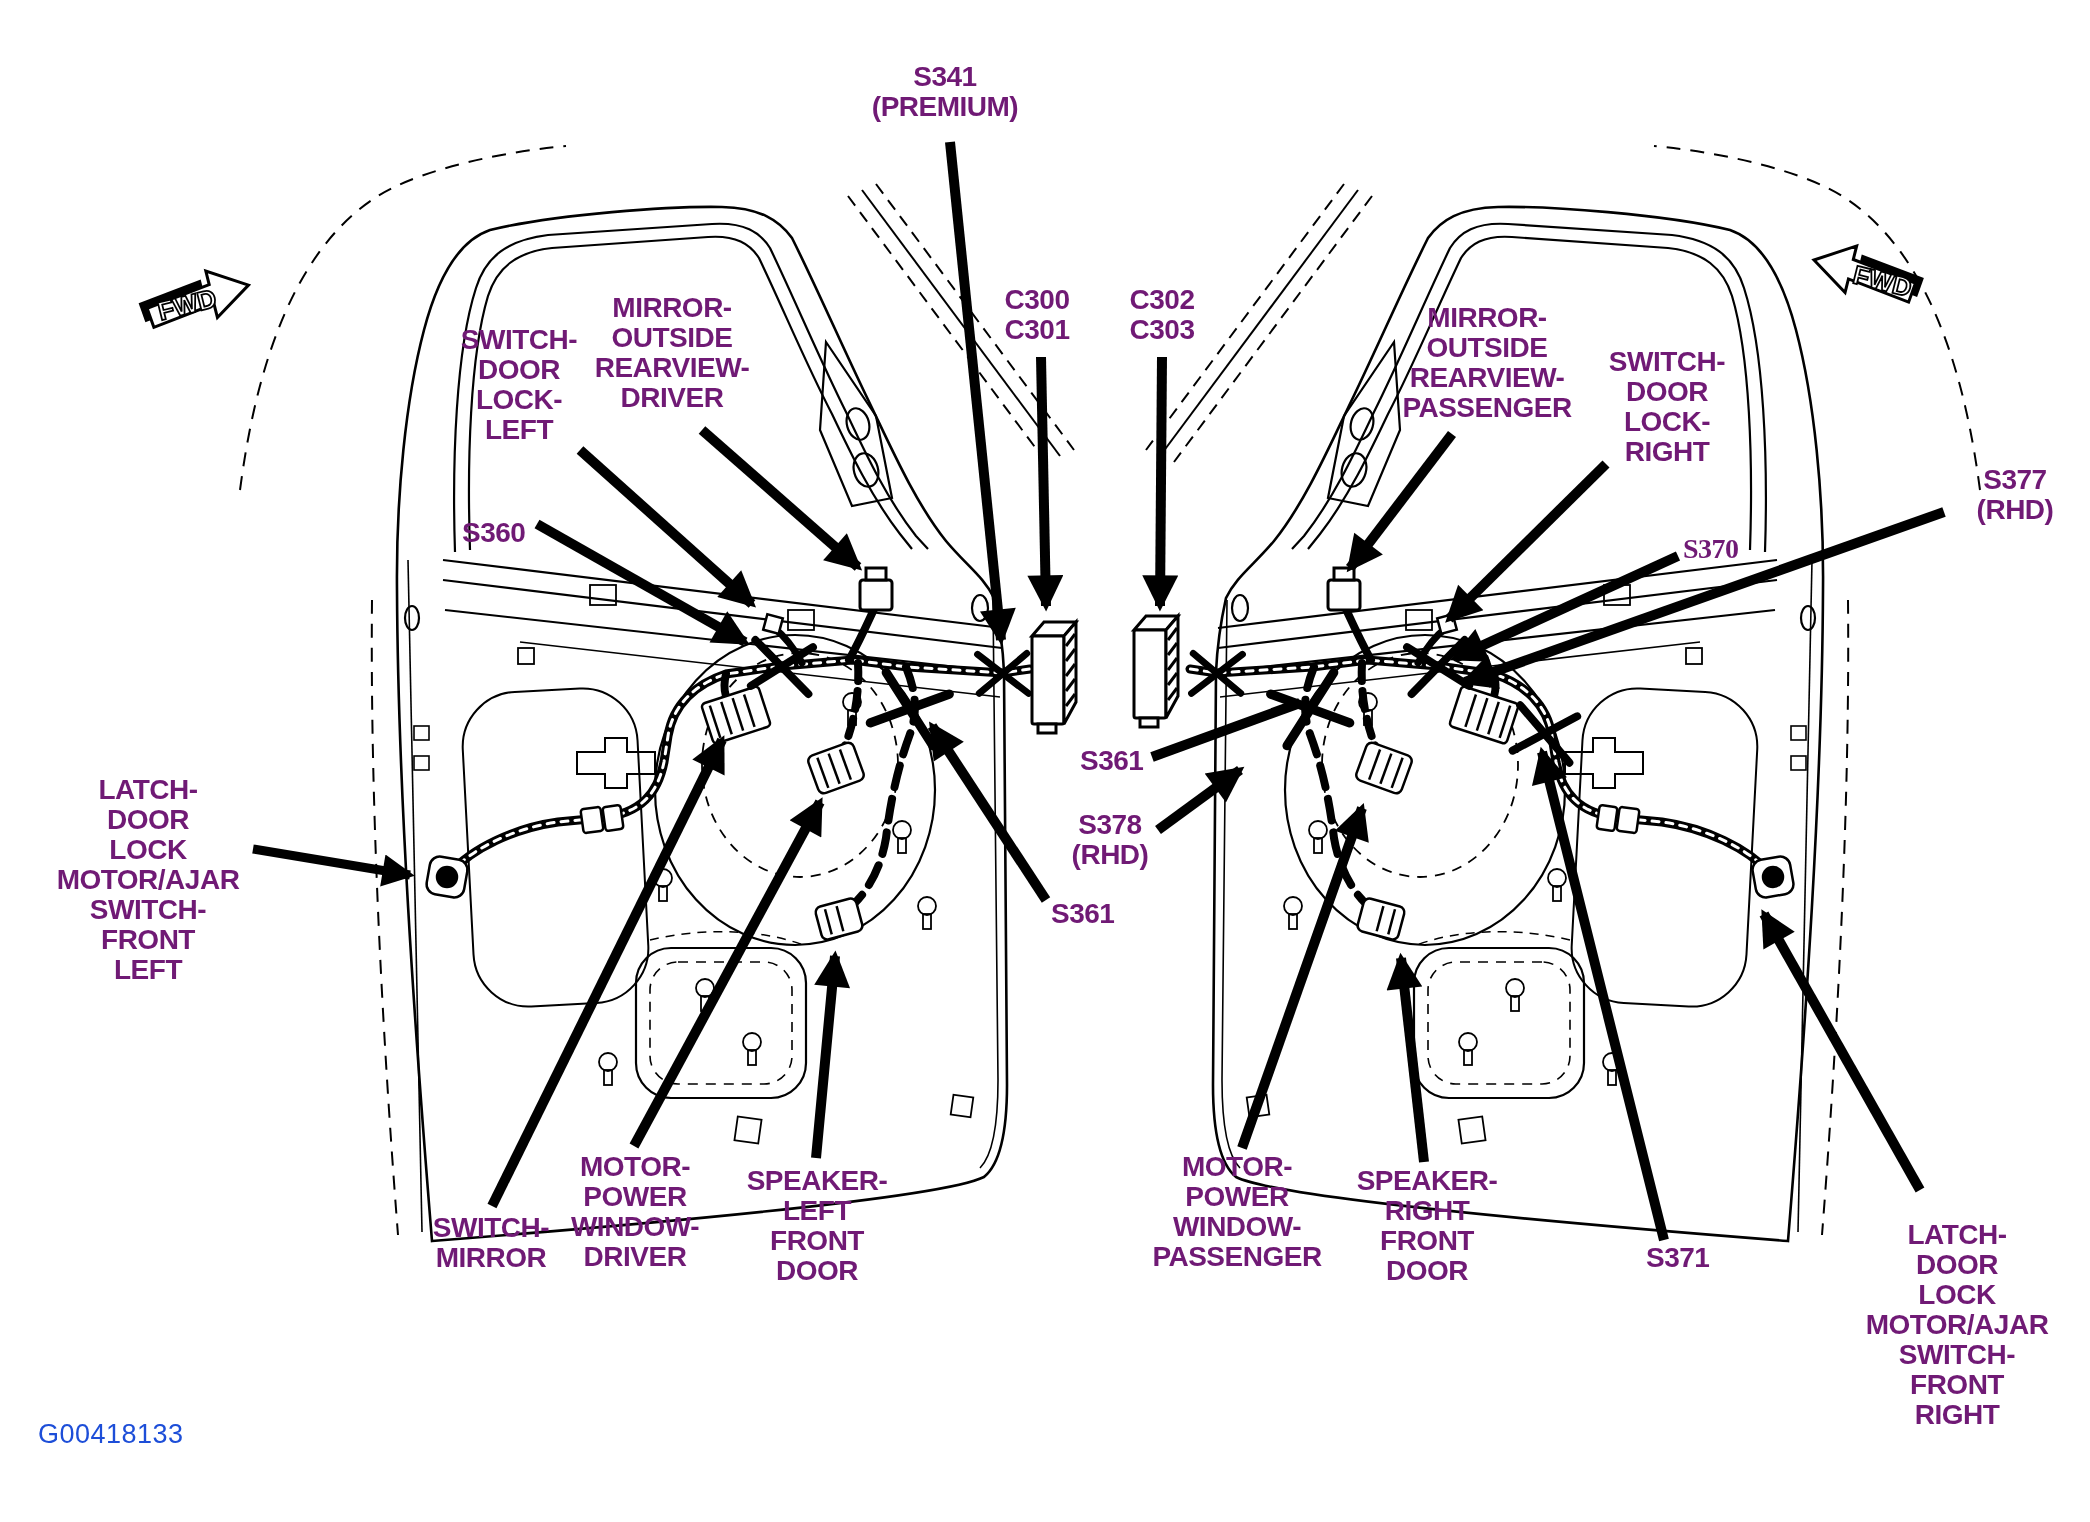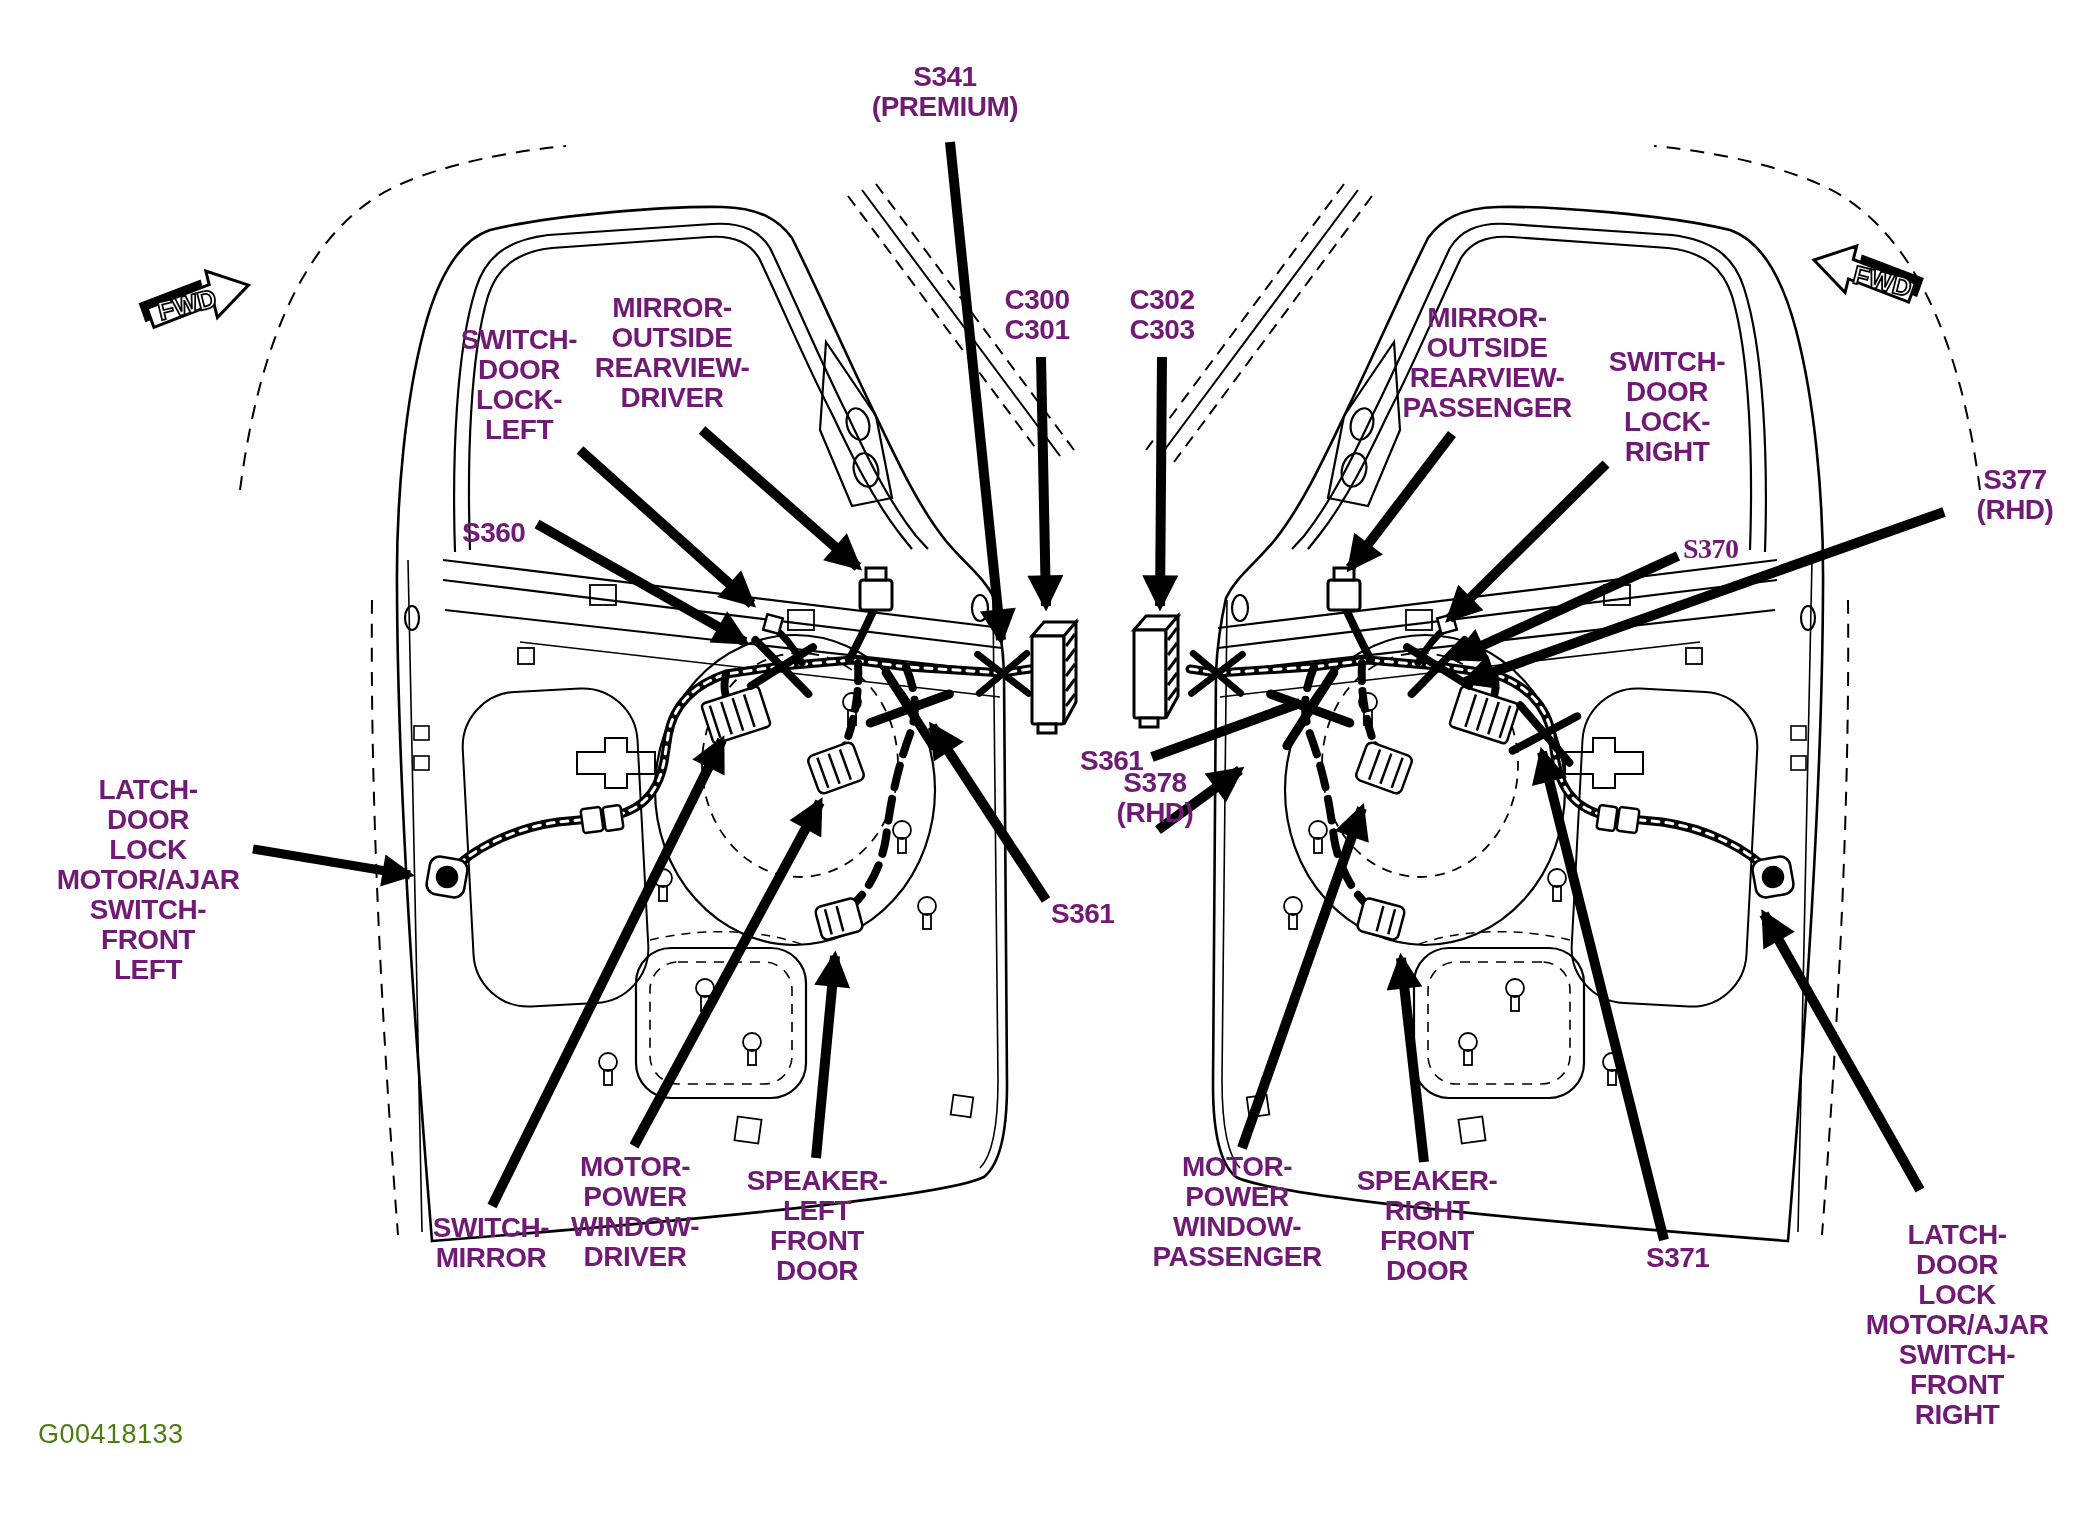--- a/index.html
+++ b/index.html
@@ -4,21 +4,21 @@
 <style>
   html,body{margin:0;padding:0;background:#fff;}
   #stage{position:relative;width:2090px;height:1522px;background:#fff;overflow:hidden;
          font-family:"Liberation Sans",sans-serif;}
   #artwork{position:absolute;left:0;top:0;}
   .callout{position:absolute;font:bold 28px/30px "Liberation Sans",sans-serif;
            letter-spacing:-0.5px;color:#701a75;white-space:pre-line;text-align:center;
            transform:translateX(-50%);}
   .callout.anchor-left{transform:none;text-align:left;}
   .figure-id{position:absolute;font:normal 27px/29px "Liberation Sans",sans-serif;
-             color:#4d7c0f;letter-spacing:0.5px;}
+             color:#1d4ed8;letter-spacing:0.5px;}
 </style>
 </head>
 <body>
 
 <div id="stage">
 
 <svg id="artwork" width="2090" height="1522" viewBox="0 0 2090 1522" xmlns="http://www.w3.org/2000/svg" xmlns:xlink="http://www.w3.org/1999/xlink">
   <defs>
     <marker id="ah" viewBox="0 0 10 10" refX="8.5" refY="5" markerWidth="4.6" markerHeight="3.6" orient="auto-start-reverse">
       <path d="M0,0 L10,5 L0,10 z" fill="#000"></path>
@@ -240,21 +240,21 @@
 REARVIEW-
 PASSENGER</div>
 <div class="callout" style="left:1667px;top:347px;">SWITCH-
 DOOR
 LOCK-
 RIGHT</div>
 <div class="callout" style="left:1988px;top:465px;margin-left:27px;">S377
 (RHD)</div>
 <div class="callout anchor-left" style="left:1683px;top:534px;font-family:Liberation Serif, serif;">S370</div>
 <div class="callout anchor-left" style="left:1080px;top:746px;">S361</div>
-<div class="callout" style="left:1110px;top:768px;margin-left:45px;">S378
+<div class="callout" style="left:1110px;top:810px;">S378
 (RHD)</div>
 <div class="callout anchor-left" style="left:1051px;top:899px;">S361</div>
 <div class="callout" style="left:148px;top:775px;">LATCH-
 DOOR
 LOCK
 MOTOR/AJAR
 SWITCH-
 FRONT
 LEFT</div>
 <div class="callout" style="left:491px;top:1213px;">SWITCH-

